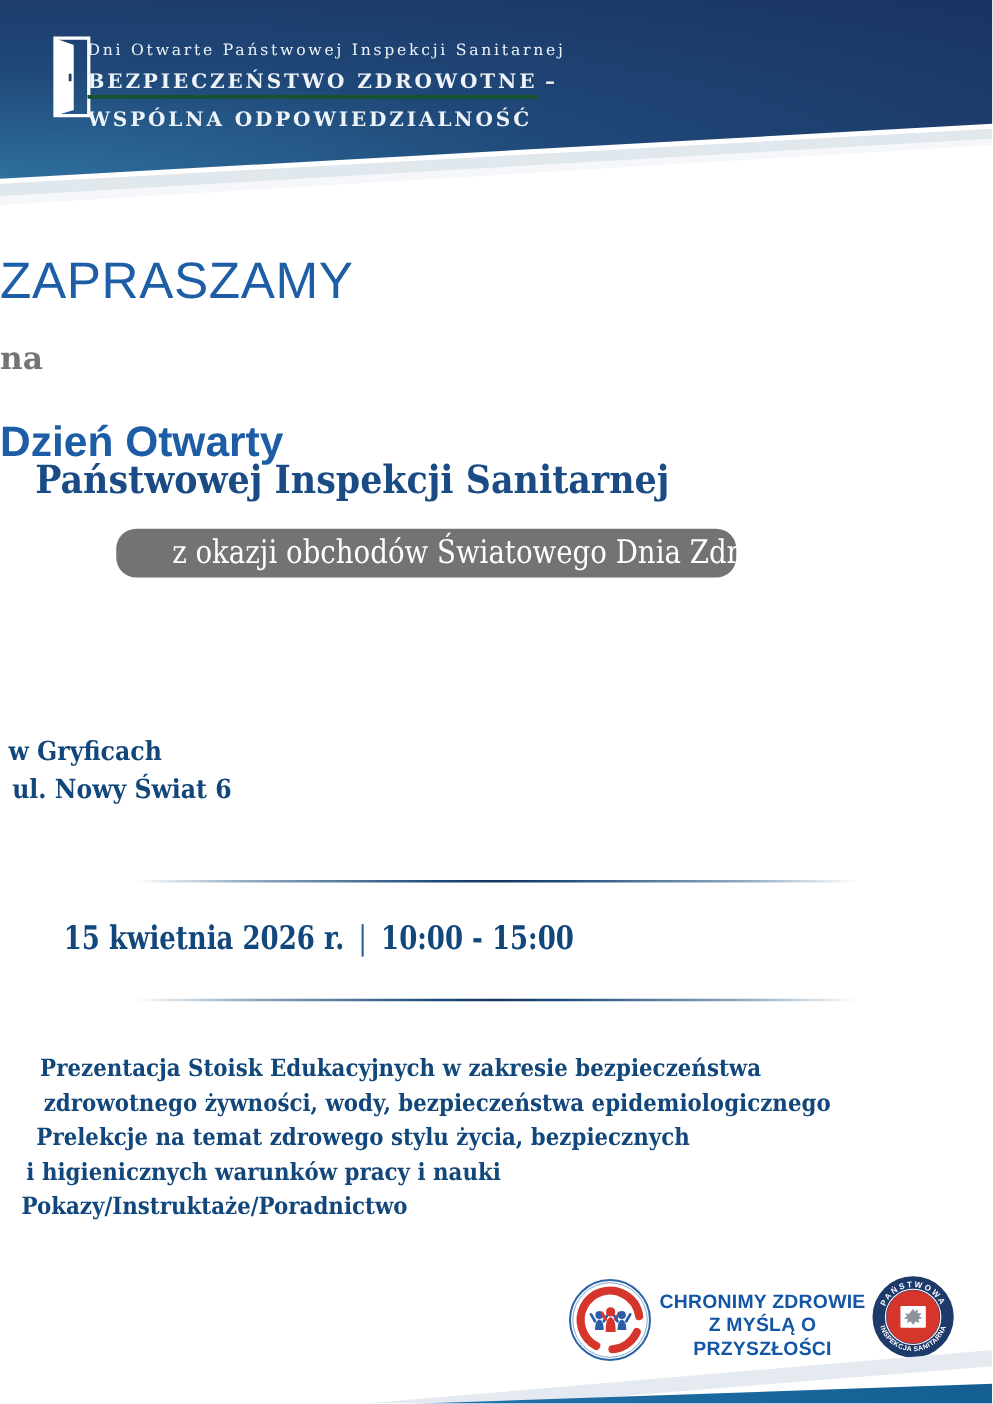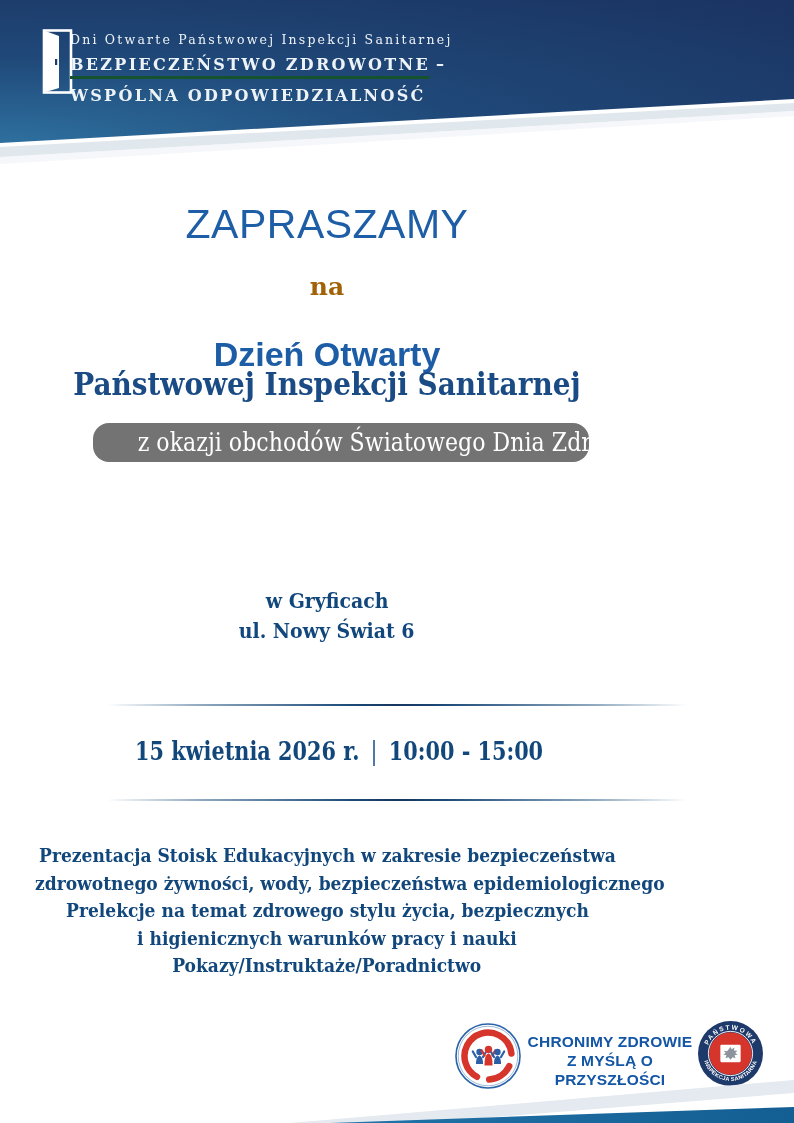--- a/index.html
+++ b/index.html
@@ -1,56 +1,56 @@
 <!DOCTYPE html>
 <html lang="pl"><head>
 <meta charset="utf-8">
 <style>
   html,body { margin:0; padding:0; background:#ffffff; }
   .page {
     position:relative; width:794px; height:1123px; margin:0 auto;
     background:#ffffff; overflow:hidden;
     font-family:"DejaVu Serif", serif;
   }
-  .center { position:absolute; left:0; width:654px; text-align:center; }
+  .center { position:absolute; left:0; width:654px; text-align:left; }
 
   
   .header-svg { position:absolute; top:0; left:0; }
   .door-icon { position:absolute; top:28px; left:38px; }
   .hdr-text { position:absolute; top:32px; left:70px; color:#eef3f8; white-space:nowrap; }
   .hdr-line1 { font-size:12.5px; letter-spacing:2.2px; margin:0 0 8px 0; font-weight:normal; }
   .hdr-line2 { font-size:16px; font-weight:bold; letter-spacing:2.3px; margin:0; }
   .hdr-underline { border-bottom:3px solid #14532d; padding-bottom:2px; display:inline-block; }
   .hdr-dash { margin-left:6px; }
   .hdr-line3 { font-size:16px; font-weight:bold; letter-spacing:2.3px; margin:7px 0 0 0; }
 
   
   .zapraszamy { top:201px; font-family:"Liberation Sans",sans-serif; font-weight:400;
                 font-size:41px; color:#1e5ea7; letter-spacing:0.5px; }
-  .na { top:272px; font-size:25px; font-weight:bold; color:#a16207; }
+  .na { top:272px; font-size:25px; font-weight:bold; color:#737373; }
   .dzien { top:335px; font-family:"Liberation Sans",sans-serif; font-weight:bold;
            font-size:34px; color:#1d5da6; }
   .panstwowej { top:366px; font-weight:bold; font-size:31px; color:#1a4b84; }
   .cond90 { display:inline-block; transform:scaleX(.90); transform-origin:50% 50%; white-space:nowrap; }
   .cond85 { display:inline-block; transform:scaleX(.85); transform-origin:50% 50%; white-space:nowrap; }
   .cond80 { display:inline-block; transform:scaleX(.80); transform-origin:50% 50%; white-space:nowrap; }
 
   .banner { position:absolute; top:423px; left:93px; width:496px; height:39px;
             background:#737373; border-radius:16px; text-align:center; }
   .banner-text { color:#ffffff; font-size:26px; font-weight:normal; line-height:39px; }
 
   
   .navy { color:#12477c; font-weight:bold; }
   .location { top:586px; font-size:21px; line-height:30px; }
   .divider { position:absolute; left:50%; transform:translateX(-50%);
              width:580px; height:2px;
              background:linear-gradient(90deg, rgba(160,184,206,0) 0%, #8fa9c0 16%,
                         #1c4a78 42%, #16365e 50%, #1c4a78 58%, #8fa9c0 84%, rgba(160,184,206,0) 100%); }
   .div1 { top:704px; } .div2 { top:799px; }
-  .schedule { top:736px; font-size:26px;margin-left:12px; }
+  .schedule { top:736px; font-size:26px; }
   .sched-sep { font-weight:normal; color:#2a5d92; padding:0 14px; }
   .description { top:842px; font-size:19px; line-height:27.5px; }
 
   
   .slogan { position:absolute; top:1032px; left:512px; width:196px; text-align:center;
             font-family:"Liberation Sans",sans-serif; font-weight:bold; color:#1356a5;
             font-size:15.5px; line-height:19px; letter-spacing:0.2px; }
   .chronimy-logo { position:absolute; top:1021px; left:453px; }
   .pis-logo { position:absolute; top:1020px; left:697px; }
   .footer-svg { position:absolute; top:1063px; left:0; }

